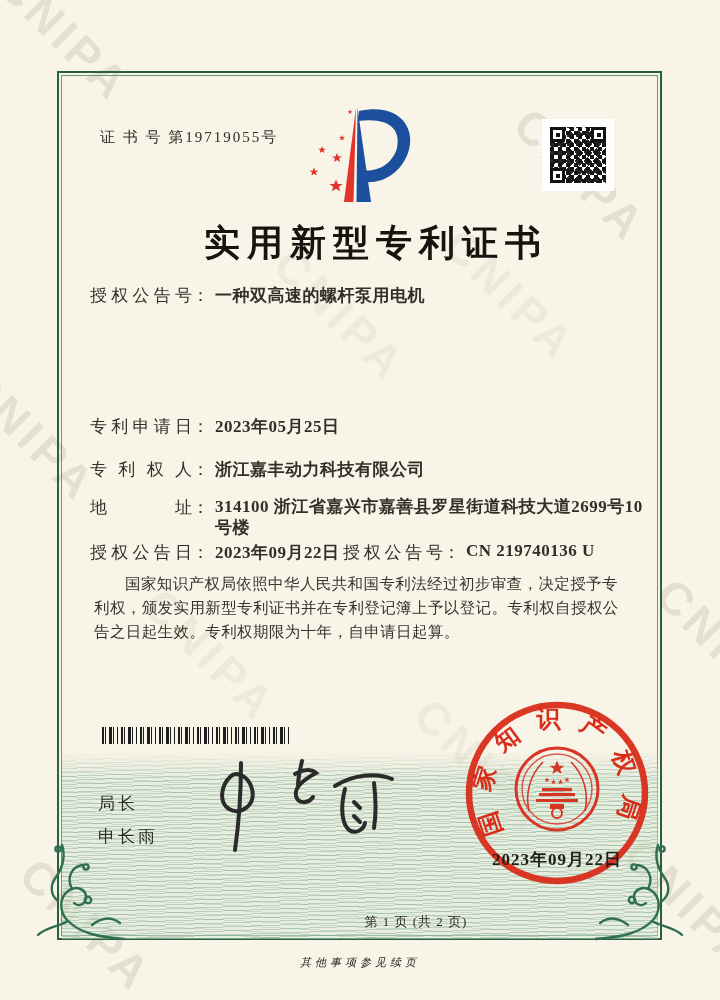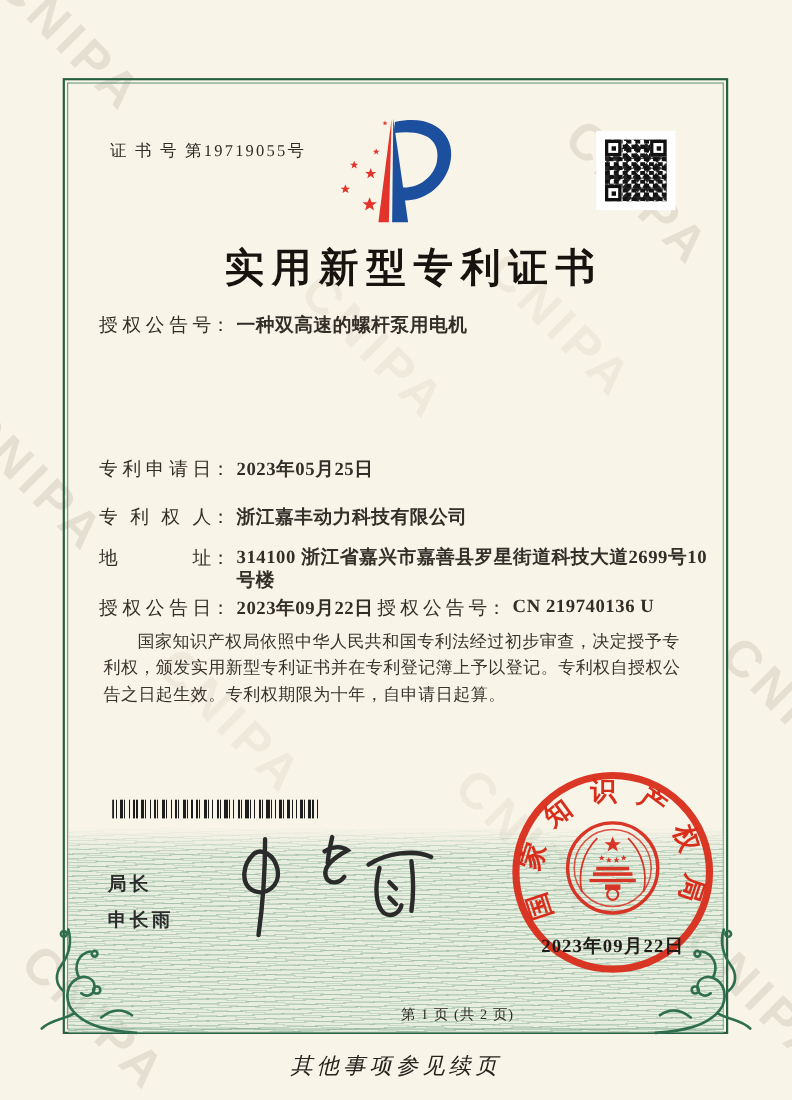--- a/index.html
+++ b/index.html
@@ -61,32 +61,32 @@
   .barcode { position:absolute; left:102px; top:727px; width:188px; height:17px; z-index:3;
              background:repeating-linear-gradient(90deg,
                #1d1d1d 0 2px, rgba(0,0,0,0) 2px 3px,
                #1d1d1d 3px 4px, rgba(0,0,0,0) 4px 7px,
                #1d1d1d 7px 10px, rgba(0,0,0,0) 10px 11px,
                #1d1d1d 11px 12px, rgba(0,0,0,0) 12px 15px,
                #1d1d1d 15px 16px, rgba(0,0,0,0) 16px 19px); }
 
   
   .director { position:absolute; left:98px; top:787px; z-index:3;
-              font-family:"Liberation Sans","DejaVu Sans",sans-serif; font-weight:700;
+              font-family:"Liberation Sans","DejaVu Sans",sans-serif; font-weight:400;
               font-size:17px; color:#2c2c2c; letter-spacing:3px; line-height:33px; }
   .sig { position:absolute; left:195px; top:758px; z-index:3; }
 
   
   .seal { position:absolute; left:461px; top:697px; z-index:5; }
 
   
   .page-info { position:absolute; left:58px; top:913px; width:716px; text-align:center; z-index:3;
                font-size:13px; letter-spacing:1px; color:#2e2a24; }
   .cont-note { position:absolute; left:0; top:955px; width:720px; text-align:center; z-index:3;
-               font-size:20px; font-style:italic; letter-spacing:4px; color:#26221c; }
+               font-size:11px; font-style:italic; letter-spacing:4px; color:#26221c; }
 </style>
 </head>
 <body>
 
 <div class="page">
 
   <span class="wm" style="left:-18px;top:8px">CNIPA</span>
   <span class="wm" style="left:498px;top:148px">CNIPA</span>
   <span class="wm light" style="left:258px;top:288px">CNIPA</span>
   <span class="wm" style="left:-52px;top:408px">CNIPA</span>

